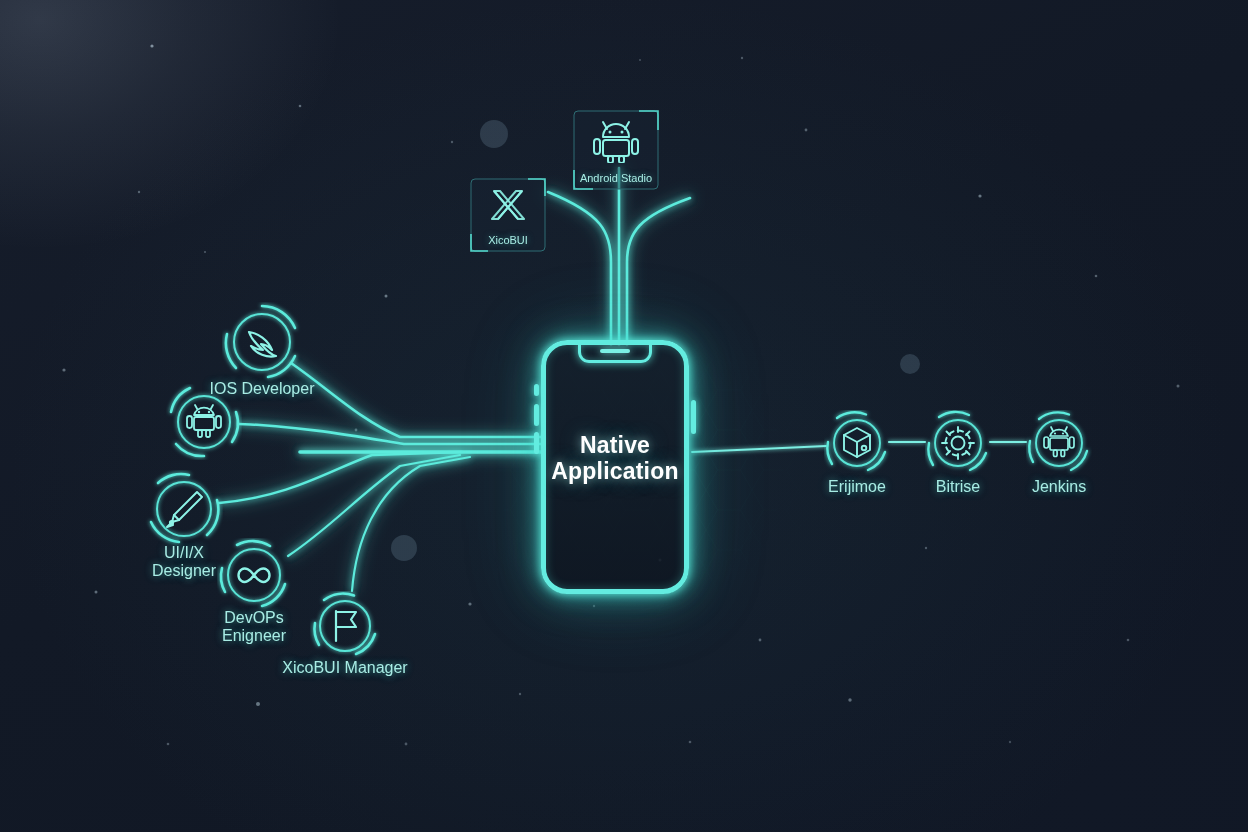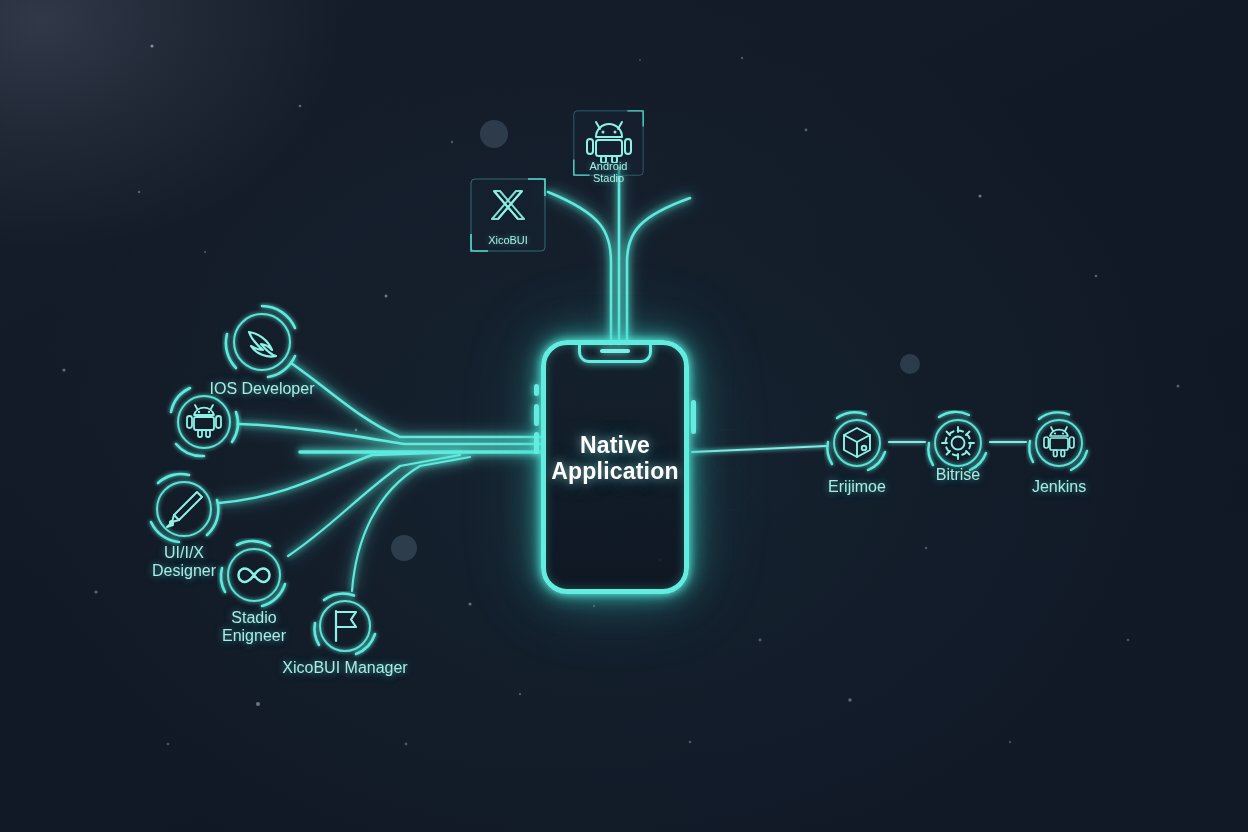--- a/index.html
+++ b/index.html
@@ -197,21 +197,21 @@
     <svg style="position:absolute;left:50%;top:10px;transform:translateX(-50%);" width="36" height="34" viewBox="0 0 36 34" xmlns="http://www.w3.org/2000/svg">
       <g fill="none" stroke="#8df2e6" stroke-width="2" stroke-linejoin="round">
         <path d="M4 3 L28 31 M32 3 L8 31"></path>
         <path d="M4 3 L10 3 L34 31 L28 31 Z" opacity=".9"></path>
         <path d="M32 3 L26 3 L2 31 L8 31 Z" opacity=".9"></path>
       </g>
     </svg>
     <div class="tlabel">XicoBUI</div>
   </div>
 
-  <div class="toolbox" style="left:573px;top:110px;width:71px;height:80px;">
+  <div class="toolbox" style="left:573px;top:110px;width:86px;height:80px;">
     <svg class="frame" viewBox="0 0 86 80" xmlns="http://www.w3.org/2000/svg">
       <rect x="1" y="1" width="84" height="78" rx="4" fill="rgba(22,36,50,.45)" stroke="#2e6d74" stroke-width="1"></rect>
       <path d="M66 1 L85 1 L85 20" fill="none" stroke="#5BEBDC" stroke-width="1.6" opacity=".9"></path>
       <path d="M20 79 L1 79 L1 60" fill="none" stroke="#5BEBDC" stroke-width="1.6" opacity=".9"></path>
     </svg>
     <svg style="position:absolute;left:50%;top:9px;transform:translateX(-50%);" width="48" height="44" viewBox="0 0 48 44" xmlns="http://www.w3.org/2000/svg">
       <g fill="none" stroke="#8df2e6" stroke-width="2" stroke-linecap="round" stroke-linejoin="round">
         <path d="M11 3 L15 10 M37 3 L33 10"></path>
         <path d="M11 18 A13 13 0 0 1 37 18 Z"></path>
         <circle cx="18" cy="13" r="1.5" fill="#8df2e6" stroke="none"></circle>
@@ -292,21 +292,21 @@
         <circle cx="37" cy="37" r="26" stroke-width="2" opacity=".95"></circle>
         <path d="M20 7 A33 33 0 0 1 53 8" stroke-width="2.6"></path>
         <path d="M68 46 A33 33 0 0 1 45 68" stroke-width="2.6"></path>
         <path d="M8 54 A33 33 0 0 1 5 30" stroke-width="2.6"></path>
       </g>
       <g fill="none" stroke="#8df2e6" stroke-width="2.4" stroke-linecap="round">
         <path d="M37 37 C33 31 28 29 24.5 31.5 C20.5 34 20.5 40.5 24.5 43 C28 45.5 33 43 37 37 C41 31 46 29 49.5 31.5 C53.5 34 53.5 40.5 49.5 43 C46 45.5 41 43 37 37 Z"></path>
       </g>
     </svg>
     <div class="nlabel wrap" style="top:71px;">
-        <span style="display:block">Stadio</span>
+        <span style="display:block">DevOPs</span>
         <span style="display:block">Enigneer</span>
       </div>
   </div>
 
   <div class="node" style="left:310px;top:591px;width:70px;height:70px;">
     <svg width="70" height="70" viewBox="0 0 70 70" xmlns="http://www.w3.org/2000/svg">
       <g fill="none" stroke="#5BEBDC" stroke-linecap="round" filter="url(#glowSoft)">
         <circle cx="35" cy="35" r="25" stroke-width="2" opacity=".95"></circle>
         <path d="M14 9 A32 32 0 0 1 44 4.5" stroke-width="2.6"></path>
         <path d="M65 43 A32 32 0 0 1 46 63" stroke-width="2.6"></path>
@@ -360,21 +360,21 @@
         <path d="M61 43 A30 30 0 0 1 45 60" stroke-width="2.4"></path>
         <path d="M8 55 A30 30 0 0 1 4 33" stroke-width="2.4"></path>
       </g>
       <g fill="none" stroke="#8df2e6" stroke-width="1.9" stroke-linejoin="round" stroke-linecap="round">
         <circle cx="33" cy="33" r="6.5"></circle>
         <path d="M33 17 L33 22 M33 44 L33 49 M17 33 L22 33 M44 33 L49 33
                  M21.5 21.5 L25 25 M41 41 L44.5 44.5 M44.5 21.5 L41 25 M25 41 L21.5 44.5"></path>
         <circle cx="33" cy="33" r="12.5" stroke-dasharray="5.5 4.2"></circle>
       </g>
     </svg>
-    <div class="nlabel" style="top:56px;text-align:right;">Bitrise</div>
+    <div class="nlabel" style="top:68px;text-align:right;">Bitrise</div>
   </div>
 
   <div class="node" style="left:1026px;top:410px;width:66px;height:66px;">
     <svg width="66" height="66" viewBox="0 0 66 66" xmlns="http://www.w3.org/2000/svg">
       <g fill="none" stroke="#5BEBDC" stroke-linecap="round" filter="url(#glowSoft)">
         <circle cx="33" cy="33" r="23" stroke-width="1.9" opacity=".95"></circle>
         <path d="M13 9 A30 30 0 0 1 43 4.5" stroke-width="2.4"></path>
         <path d="M61 41 A30 30 0 0 1 45 60" stroke-width="2.4"></path>
         <path d="M7 52 A30 30 0 0 1 4 31" stroke-width="2.4"></path>
       </g>

